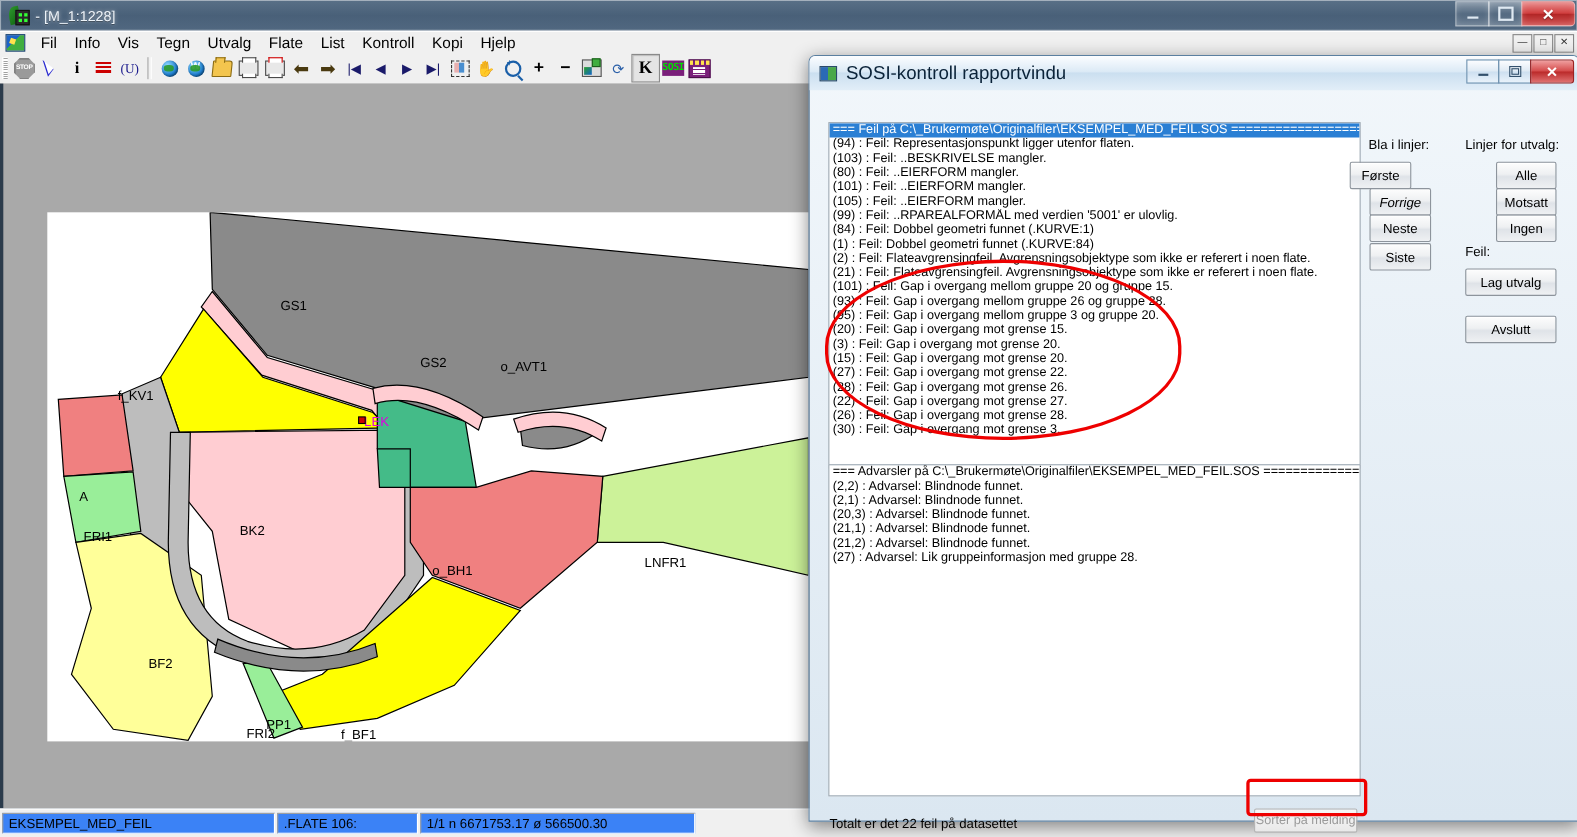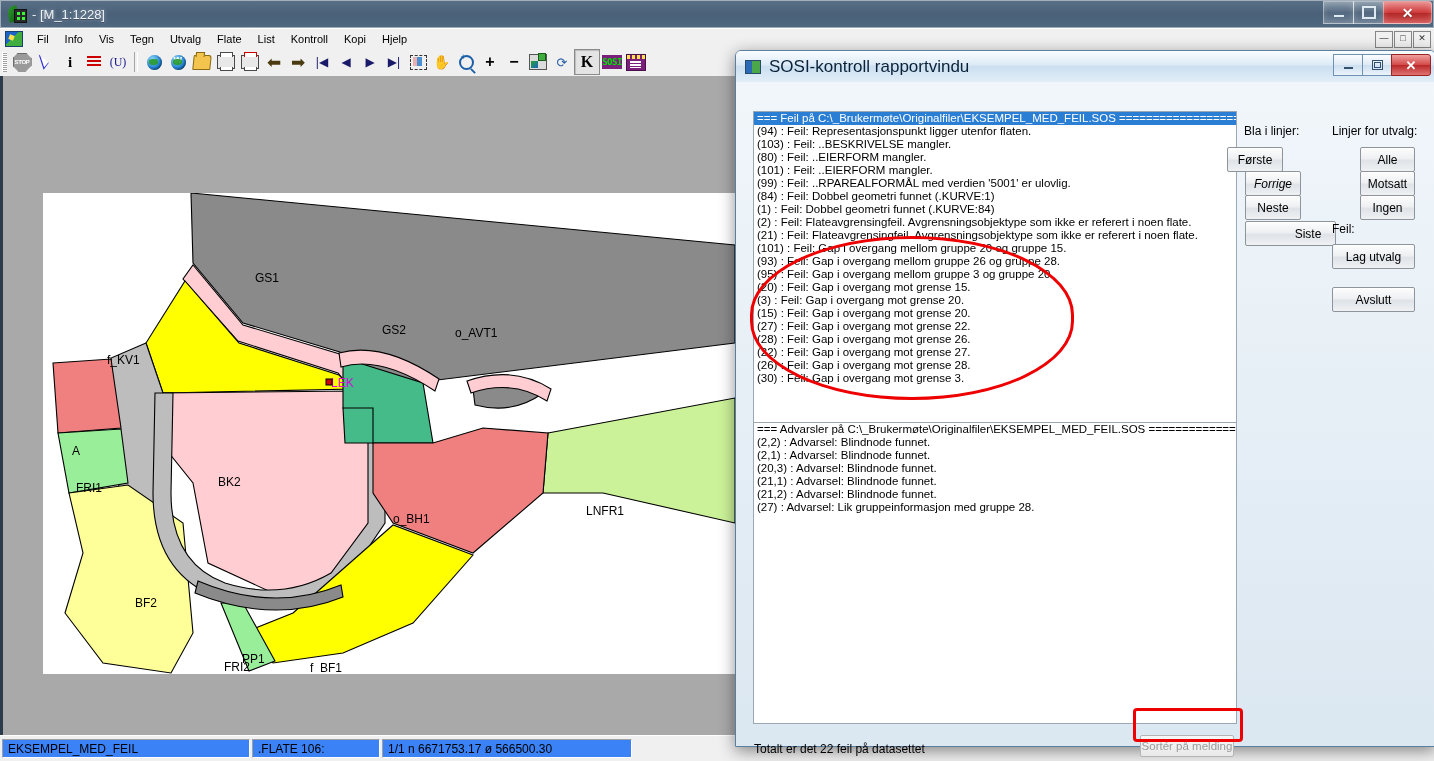--- a/index.html
+++ b/index.html
@@ -82,21 +82,21 @@
   #menubar .mico{
     width:16px;height:14px;margin:0 6px 0 5px;flex:none;
     background:linear-gradient(135deg,#1b63c8 0%,#1b63c8 40%,#3fae3f 41%,#3fae3f 100%);
     border:1px solid #17406f;position:relative;
   }
   #menubar .mico:after{
     content:"";position:absolute;left:3px;top:3px;width:5px;height:5px;
     background:#ffe14d;transform:rotate(20deg);
   }
   .menu-item{
-    padding:1px 8px;font-size:11px;color:#000;cursor:default;white-space:nowrap;
+    padding:1px 8px;font-size:14px;color:#000;cursor:default;white-space:nowrap;
   }
   .mb-right{
     position:absolute;right:3px;top:2px;display:flex;gap:1px;
   }
   .mdi-btn{
     width:16px;height:15px;border:1px solid #868686;background:#f0f0f0;
     font-size:9px;line-height:13px;text-align:center;color:#333;
   }
 
   
@@ -477,20 +477,21 @@
   </div>
 
   <div id="sosi-body">
 
     <div class="listbox" id="errlist" style="left:17px;top:29px;width:482px;height:313px;">
         <div class="lrow sel">===  Feil på C:\_Brukermøte\Originalfiler\EKSEMPEL_MED_FEIL.SOS  ======================</div>
         <div class="lrow">(94) : Feil:   Representasjonspunkt ligger utenfor flaten.</div>
         <div class="lrow">(103) : Feil: ..BESKRIVELSE   mangler.</div>
         <div class="lrow">(80) : Feil: ..EIERFORM   mangler.</div>
         <div class="lrow">(101) : Feil: ..EIERFORM   mangler.</div>
+        <div class="lrow">(105) : Feil: ..EIERFORM   mangler.</div>
         <div class="lrow">(99) : Feil: ..RPAREALFORMÅL  med verdien '5001' er ulovlig.</div>
         <div class="lrow">(84) : Feil: Dobbel geometri funnet (.KURVE:1)</div>
         <div class="lrow">(1) : Feil: Dobbel geometri funnet (.KURVE:84)</div>
         <div class="lrow">(2) : Feil: Flateavgrensingfeil. Avgrensningsobjektype som ikke er referert i noen flate.</div>
         <div class="lrow">(21) : Feil: Flateavgrensingfeil. Avgrensningsobjektype som ikke er referert i noen flate.</div>
         <div class="lrow">(101) : Feil: Gap i overgang mellom gruppe 20 og gruppe 15.</div>
         <div class="lrow">(93) : Feil: Gap i overgang mellom gruppe 26 og gruppe 28.</div>
         <div class="lrow">(95) : Feil: Gap i overgang mellom gruppe 3 og gruppe 20.</div>
         <div class="lrow">(20) : Feil: Gap i overgang mot grense 15.</div>
         <div class="lrow">(3) : Feil: Gap i overgang mot grense 20.</div>
@@ -509,21 +510,21 @@
         <div class="lrow">(20,3) : Advarsel: Blindnode funnet.</div>
         <div class="lrow">(21,1) : Advarsel: Blindnode funnet.</div>
         <div class="lrow">(21,2) : Advarsel: Blindnode funnet.</div>
         <div class="lrow">(27) : Advarsel: Lik gruppeinformasjon med gruppe 28.</div>
       </div>
 
     <div class="panel-label" style="left:508px;top:42px;">Bla i linjer:</div>
     <div class="dlgbtn" style="left:491px;top:65px;width:54px;">Første</div>
     <div class="dlgbtn" style="left:509px;top:89px;width:54px;font-style:italic;">Forrige</div>
     <div class="dlgbtn" style="left:509px;top:113px;width:54px;">Neste</div>
-    <div class="dlgbtn" style="left:509px;top:139px;width:54px;padding-left:35px;">Siste</div>
+    <div class="dlgbtn" style="left:509px;top:139px;width:54px;">Siste</div>
 
     <div class="panel-label" style="left:596px;top:42px;">Linjer for utvalg:</div>
     <div class="dlgbtn" style="left:624px;top:65px;width:53px;">Alle</div>
     <div class="dlgbtn" style="left:624px;top:89px;width:53px;">Motsatt</div>
     <div class="dlgbtn" style="left:624px;top:113px;width:53px;">Ingen</div>
 
     <div class="panel-label" style="left:596px;top:140px;">Feil:</div>
     <div class="dlgbtn" style="left:596px;top:162px;width:81px;">Lag utvalg</div>
     <div class="dlgbtn" style="left:596px;top:205px;width:81px;">Avslutt</div>
 

